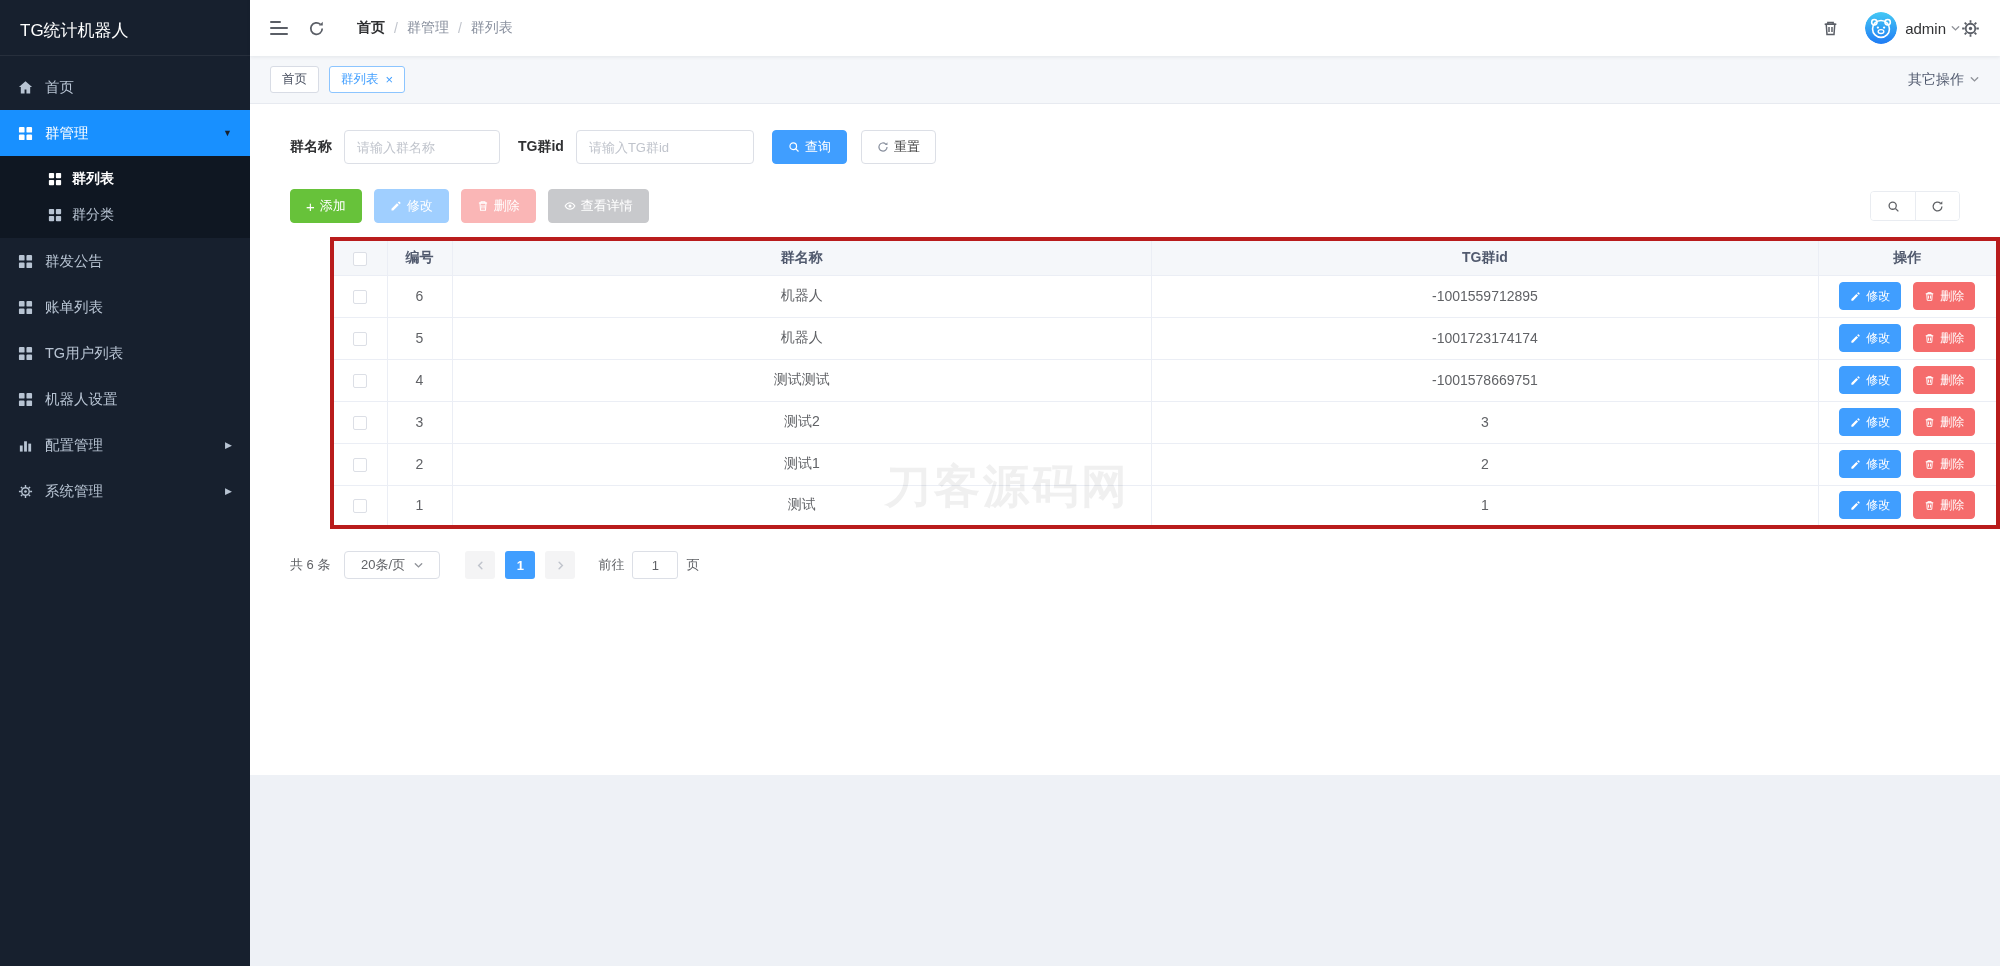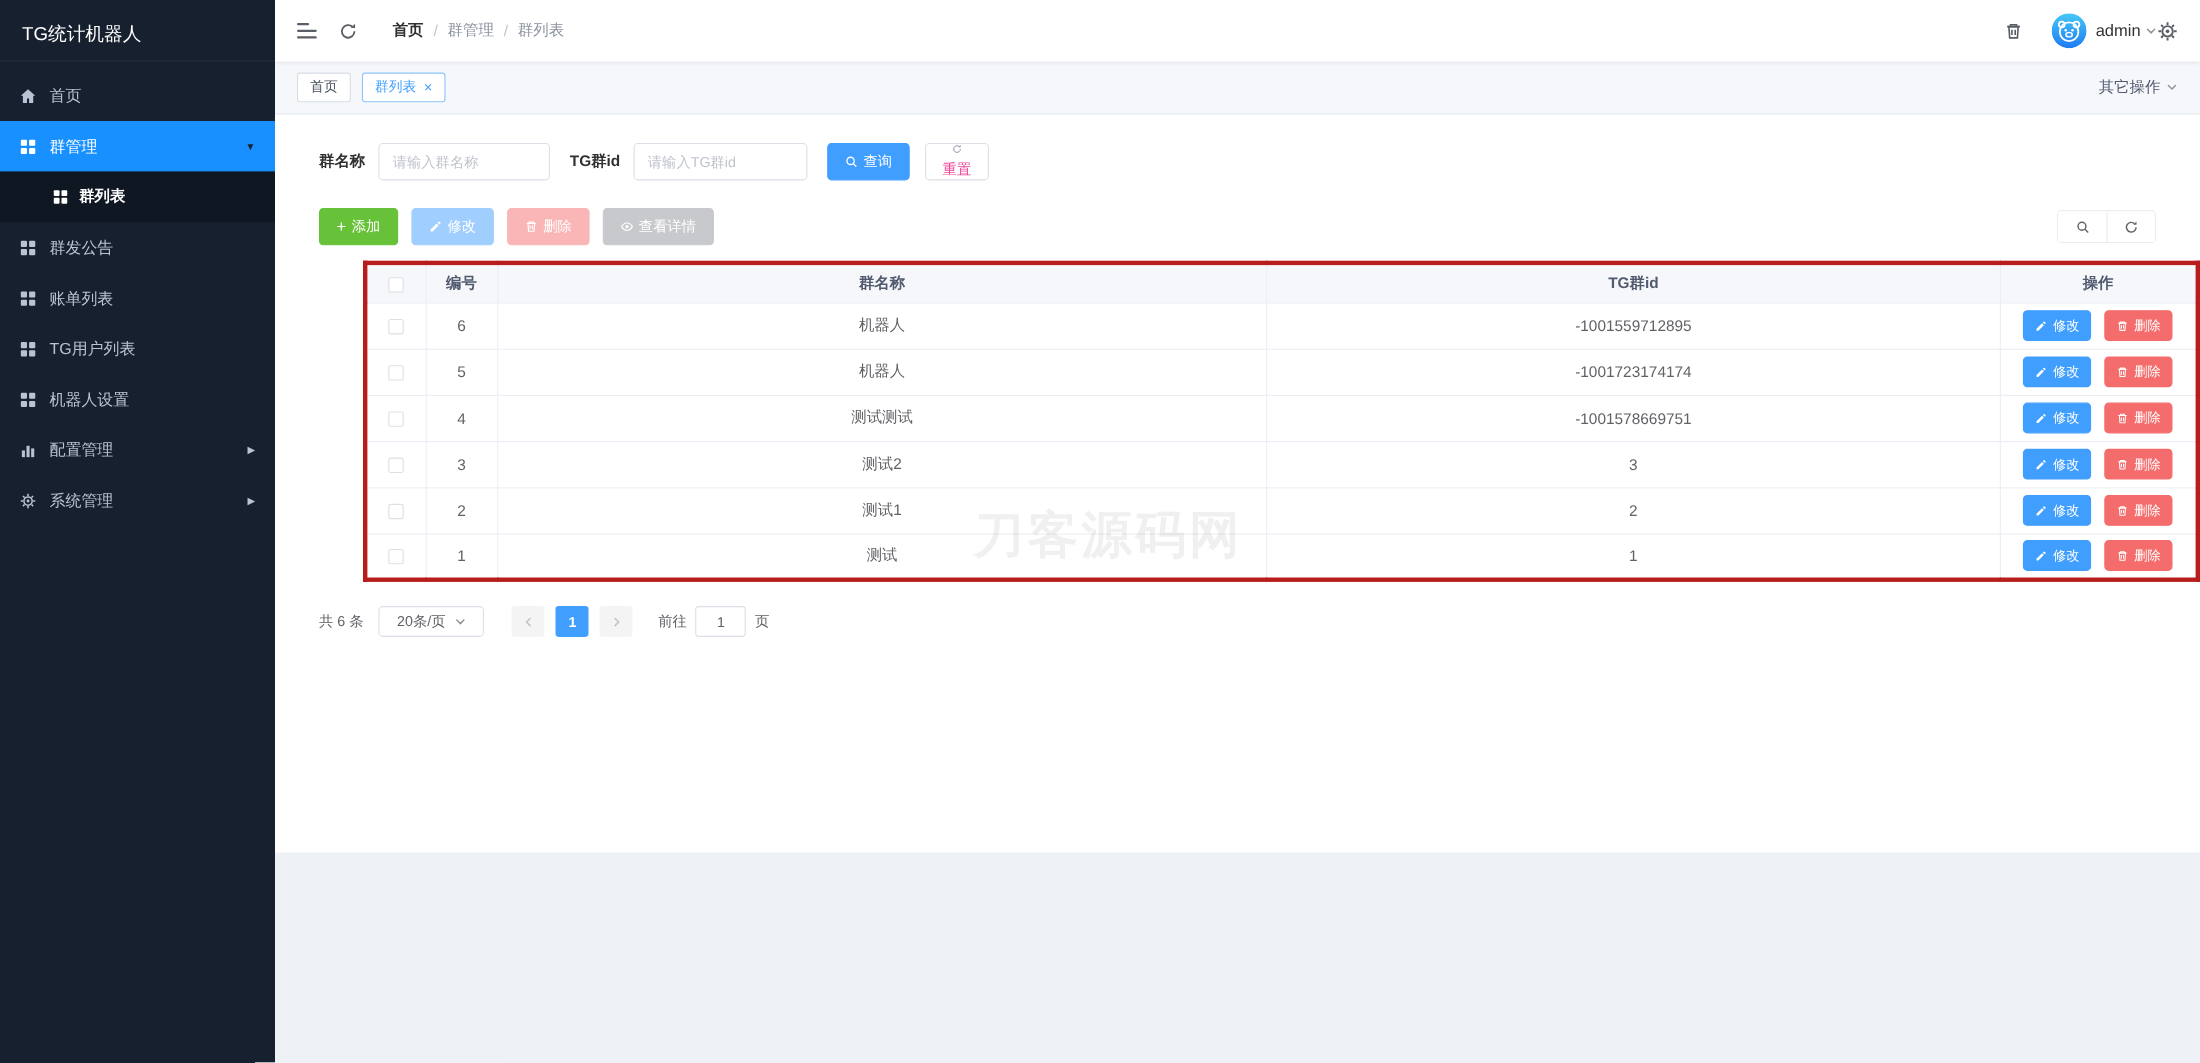--- a/index.html
+++ b/index.html
@@ -83,31 +83,31 @@
 
   
   .search-row { display: flex; align-items: center; height: 34px; }
   .f-label { font-weight: 700; color: #303133; font-size: 14px; white-space: nowrap; }
   .f-input {
     height: 34px; border: 1px solid #dcdfe6; border-radius: 4px; outline: none;
     padding: 0 12px; font-size: 13px; color: #606266; font-family: inherit;
   }
   .f-input::placeholder { color: #c0c4cc; }
   .in-name { width: 156px; margin: 0 18px 0 12px; }
-  .in-id { width: 158px; margin: 0 18px 0 12px; }
+  .in-id { width: 178px; margin: 0 18px 0 12px; }
 
   
   .btn {
     display: inline-flex; align-items: center; justify-content: center; gap: 5px;
     height: 34px; padding: 0 15px; border: 1px solid transparent; border-radius: 4px;
     font-size: 13px; cursor: pointer; font-family: inherit; white-space: nowrap;
   }
   .btn .i { width: 12px; height: 12px; }
   .btn-primary { background: #409eff; border-color: #409eff; color: #fff; }
-  .btn-plain { background: #fff; border-color: #dcdfe6; color: #ec4899; flex-direction: column; }
+  .btn-plain { background: #fff; border-color: #dcdfe6; color: #404040; }
   .btn-plain .i { color: #8a919f; }
   .btn-success { background: #67c23a; border-color: #67c23a; color: #fff; }
   .btn-edit-dis { background: #a0cfff; border-color: #a0cfff; color: #fff; cursor: not-allowed; }
   .btn-del-dis { background: #fab6b6; border-color: #fab6b6; color: #fff; cursor: not-allowed; }
   .btn-info-dis { background: #c8c9cc; border-color: #c8c9cc; color: #fff; cursor: not-allowed; }
   .plus-glyph { font-size: 15px; line-height: 1; font-weight: 400; }
   .action-row { display: flex; align-items: center; margin-top: 25px; }
   .action-row .btn { margin-right: 12px; }
   .mini-toolbar { margin-left: auto; display: flex; border: 1px solid #e9ecf1; border-radius: 4px; overflow: hidden; }
   .mini-toolbar .tbtn {
@@ -245,20 +245,26 @@
         <span>群管理</span>
         <span class="caret">▼</span>
       </div>
 
       <div class="submenu">
         <div class="smi selected">
           <svg class="i" viewBox="0 0 16 16">
               <use href="#ic-grid"></use>
             </svg>
           <span>群列表</span>
+        </div>
+        <div class="smi">
+          <svg class="i" viewBox="0 0 16 16">
+              <use href="#ic-grid"></use>
+            </svg>
+          <span>群分类</span>
         </div>
       </div>
 
       <div class="mi">
         <svg class="i" viewBox="0 0 16 16">
             <use href="#ic-grid"></use>
           </svg>
         <span>群发公告</span>
       </div>
 

